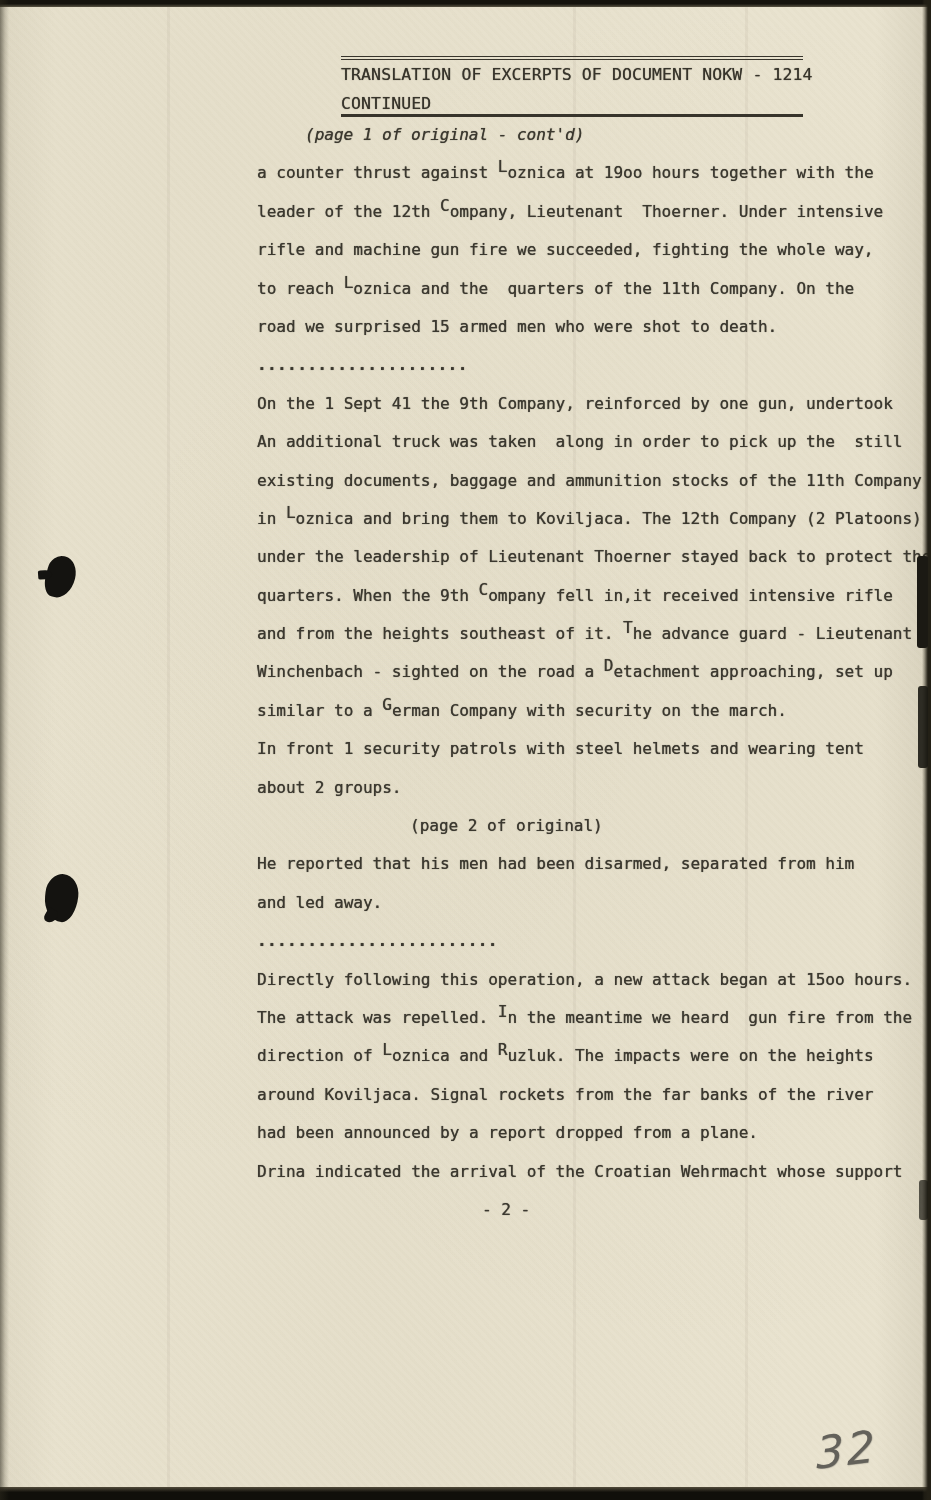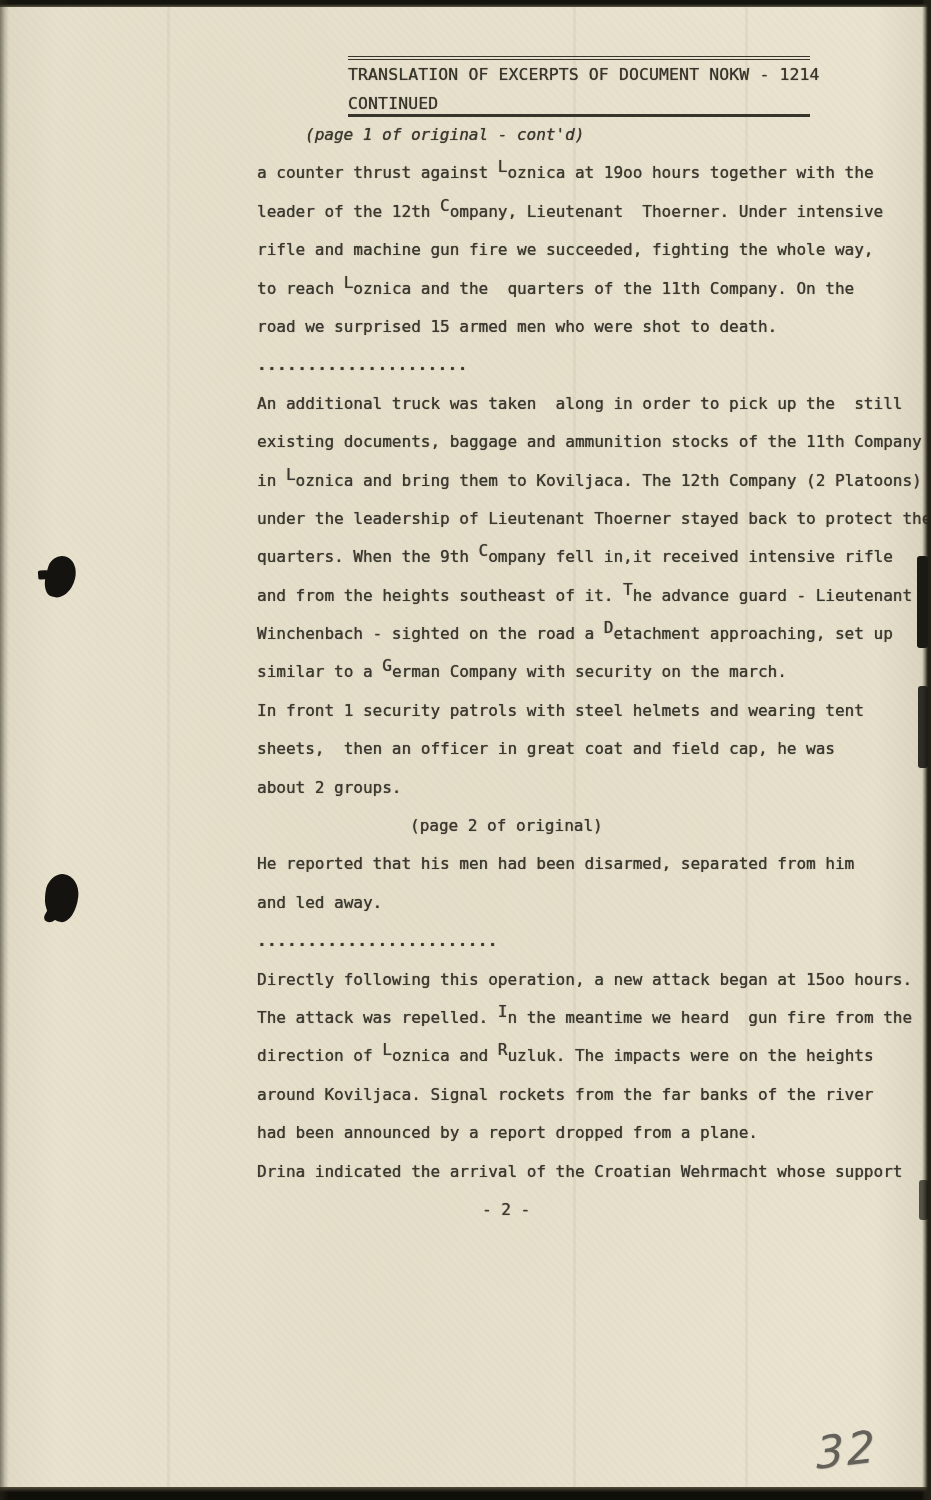--- a/index.html
+++ b/index.html
@@ -39,21 +39,21 @@
            border-radius:52% 58% 62% 40% / 42% 52% 62% 50%; transform:rotate(14deg); }
   .hole1::after { content:""; position:absolute; left:-8px; top:18px; width:14px; height:9px;
            background:#141310; border-radius:20% 60% 60% 20%; transform:rotate(-18deg); }
   .hole2 { left:45px; top:874px; width:33px; height:48px;
            border-radius:55% 55% 48% 62% / 45% 48% 62% 55%; transform:rotate(6deg); }
   .hole2::after { content:""; position:absolute; left:2px; top:36px; width:12px; height:14px;
            background:#141310; border-radius:10% 40% 70% 40%; transform:rotate(24deg); }
 
   
   .header {
-    position:absolute; left:348px; top:56px; width:462px; z-index:2;
+    position:absolute; left:341px; top:56px; width:462px; z-index:2;
     border-top:4px double #37342b;
     color:#37342b; font-size:16.5px; letter-spacing:0.1px;
     text-shadow: 0 0 0.9px rgba(55,52,43,0.85);
     filter: blur(0.22px);
   }
   .header-title { padding-top:5px; white-space:pre; }
   .header-row2  { border-bottom:3px solid #37342b; padding-bottom:1px; margin-top:10px; white-space:pre; }
 
   
   .body {
@@ -101,30 +101,30 @@
   </div>
 
   <div class="body">
       <div class="line" style="padding-left: 48px; font-style: italic;">(page 1 of original - cont'd)</div>
       <div class="line">a counter thrust against <span class="raised">L</span>oznica at 19oo hours together with the</div>
       <div class="line">leader of the 12th <span class="raised">C</span>ompany, Lieutenant  Thoerner. Under intensive</div>
       <div class="line">rifle and machine gun fire we succeeded, fighting the whole way,</div>
       <div class="line">to reach <span class="raised">L</span>oznica and the  quarters of the 11th Company. On the</div>
       <div class="line">road we surprised 15 armed men who were shot to death.</div>
       <div class="line dots">.....................</div>
+      <div class="line">On the 1 Sept 41 the 9th Company, reinforced by one gun, undertook</div>
       <div class="line">An additional truck was taken  along in order to pick up the  still</div>
       <div class="line">existing documents, baggage and ammunition stocks of the 11th Company</div>
       <div class="line">in <span class="raised">L</span>oznica and bring them to Koviljaca. The 12th Company (2 Platoons)</div>
       <div class="line">under the leadership of Lieutenant Thoerner stayed back to protect the</div>
       <div class="line">quarters. When the 9th <span class="raised">C</span>ompany fell in,it received intensive rifle</div>
       <div class="line">and from the heights southeast of it. <span class="raised">T</span>he advance guard - Lieutenant</div>
       <div class="line">Winchenbach - sighted on the road a <span class="raised">D</span>etachment approaching, set up</div>
       <div class="line">similar to a <span class="raised">G</span>erman Company with security on the march.</div>
       <div class="line">In front 1 security patrols with steel helmets and wearing tent</div>
-      <div class="line">sheets,  then an officer in great coat and field cap, he was</div>
       <div class="line">about 2 groups.</div>
       <div class="line" style="padding-left: 153px;">(page 2 of original)</div>
       <div class="line">He reported that his men had been disarmed, separated from him</div>
       <div class="line">and led away.</div>
       <div class="line dots">........................</div>
       <div class="line">Directly following this operation, a new attack began at 15oo hours.</div>
       <div class="line">The attack was repelled. <span class="raised">I</span>n the meantime we heard  gun fire from the</div>
       <div class="line">direction of <span class="raised">L</span>oznica and <span class="raised">R</span>uzluk. The impacts were on the heights</div>
       <div class="line">around Koviljaca. Signal rockets from the far banks of the river</div>
       <div class="line">had been announced by a report dropped from a plane.</div>

